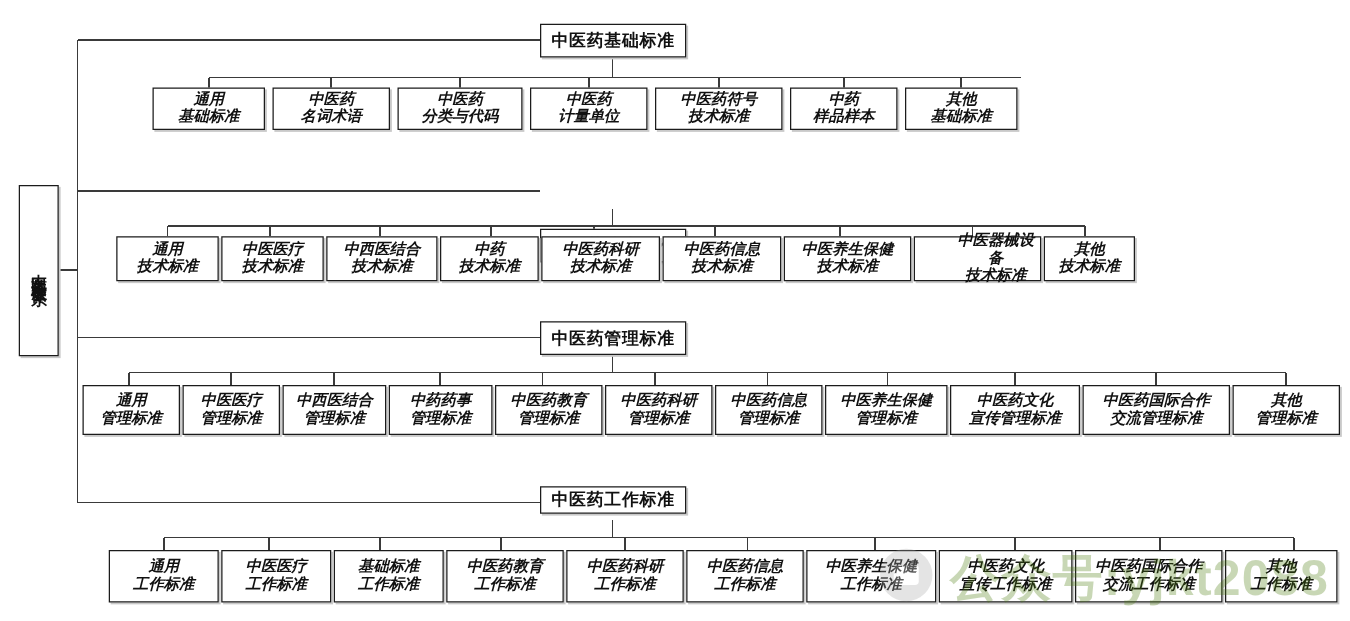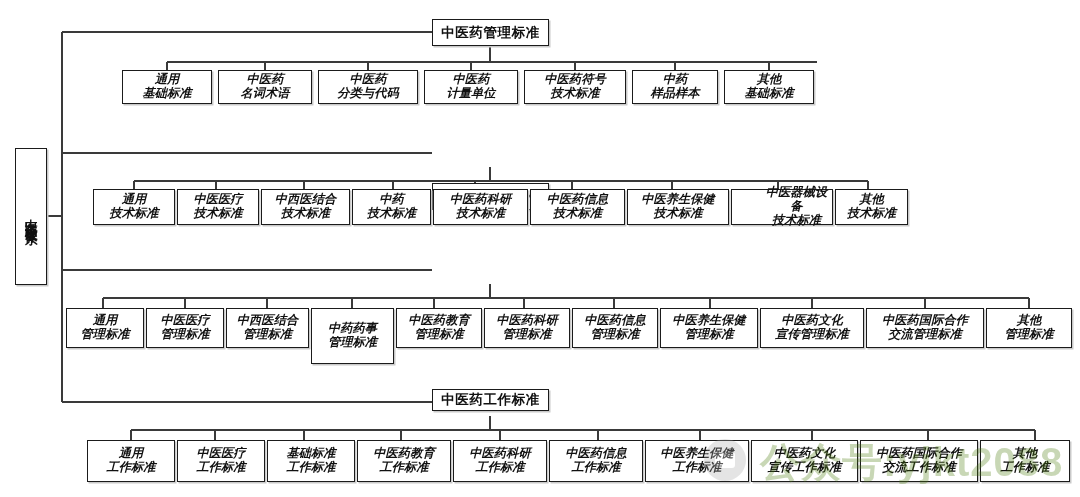--- a/index.html
+++ b/index.html
@@ -177,21 +177,21 @@
       <path d="M598,430 L598,440"></path>
       <path d="M700,430 L700,440"></path>
       <path d="M812,430 L812,440"></path>
       <path d="M928,430 L928,440"></path>
       <path d="M1035,430 L1035,440"></path>
     </g>
   </svg>
 
   <div class="node root" style="left:15px; top:148px; width:32px; height:137px;">中医药标准体系</div>
 
-  <div class="node header" style="left:432px; top:19px; width:117px; height:27px;">中医药管理标准</div>
+  <div class="node header" style="left:432px; top:19px; width:117px; height:27px;">中医药基础标准</div>
 
   <div class="node leaf" style="left:122px; top:70px; width:90px; height:34px;">通用
 基础标准</div>
   <div class="node leaf" style="left:218px; top:70px; width:94px; height:34px;">中医药
 名词术语</div>
   <div class="node leaf" style="left:318px; top:70px; width:100px; height:34px;">中医药
 分类与代码</div>
   <div class="node leaf" style="left:424px; top:70px; width:94px; height:34px;">中医药
 计量单位</div>
   <div class="node leaf" style="left:524px; top:70px; width:102px; height:34px;">中医药符号
@@ -215,28 +215,29 @@
 技术标准</div>
   <div class="node leaf" style="left:530px; top:189px; width:95px; height:36px;">中医药信息
 技术标准</div>
   <div class="node leaf" style="left:627px; top:189px; width:102px; height:36px;">中医养生保健
 技术标准</div>
   <div class="node leaf" style="left:731px; top:189px; width:102px; height:36px;padding-left:31px;">中医器械设备
 技术标准</div>
   <div class="node leaf" style="left:835px; top:189px; width:73px; height:36px;">其他
 技术标准</div>
 
+  <div class="node header" style="left:432px; top:257px; width:117px; height:27px;">中医药管理标准</div>
 
   <div class="node leaf" style="left:66px; top:308px; width:78px; height:40px;">通用
 管理标准</div>
   <div class="node leaf" style="left:146px; top:308px; width:78px; height:40px;">中医医疗
 管理标准</div>
   <div class="node leaf" style="left:226px; top:308px; width:83px; height:40px;">中西医结合
 管理标准</div>
-  <div class="node leaf" style="left:311px; top:308px; width:83px; height:56px;">中药药事
+  <div class="node leaf" style="left:311px; top:308px; width:83px; height:40px;">中药药事
 管理标准</div>
   <div class="node leaf" style="left:396px; top:308px; width:86px; height:40px;">中医药教育
 管理标准</div>
   <div class="node leaf" style="left:484px; top:308px; width:86px; height:40px;">中医药科研
 管理标准</div>
   <div class="node leaf" style="left:572px; top:308px; width:86px; height:40px;">中医药信息
 管理标准</div>
   <div class="node leaf" style="left:660px; top:308px; width:98px; height:40px;">中医养生保健
 管理标准</div>
   <div class="node leaf" style="left:760px; top:308px; width:104px; height:40px;">中医药文化

